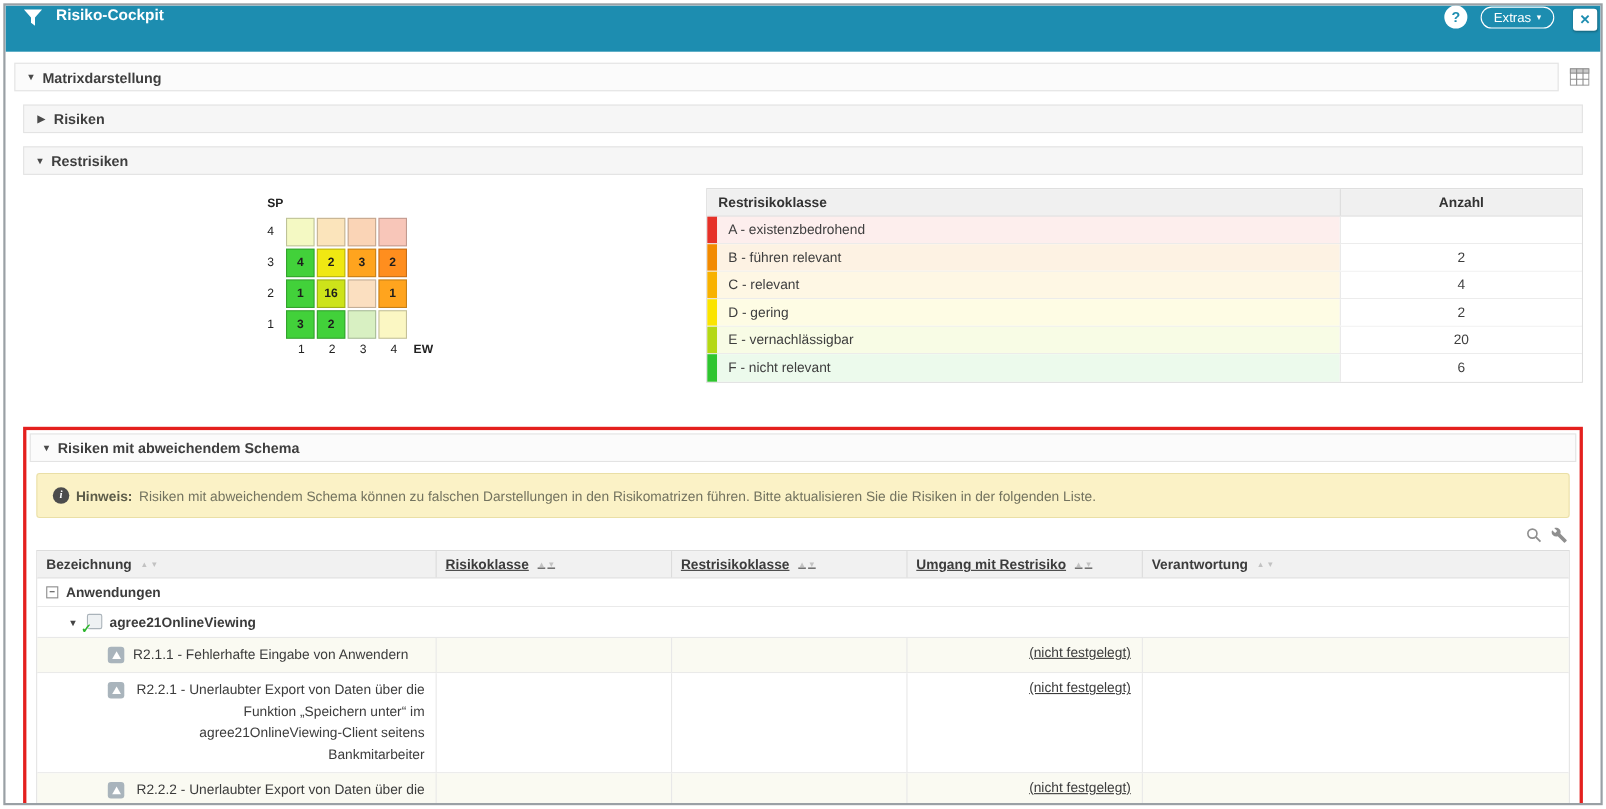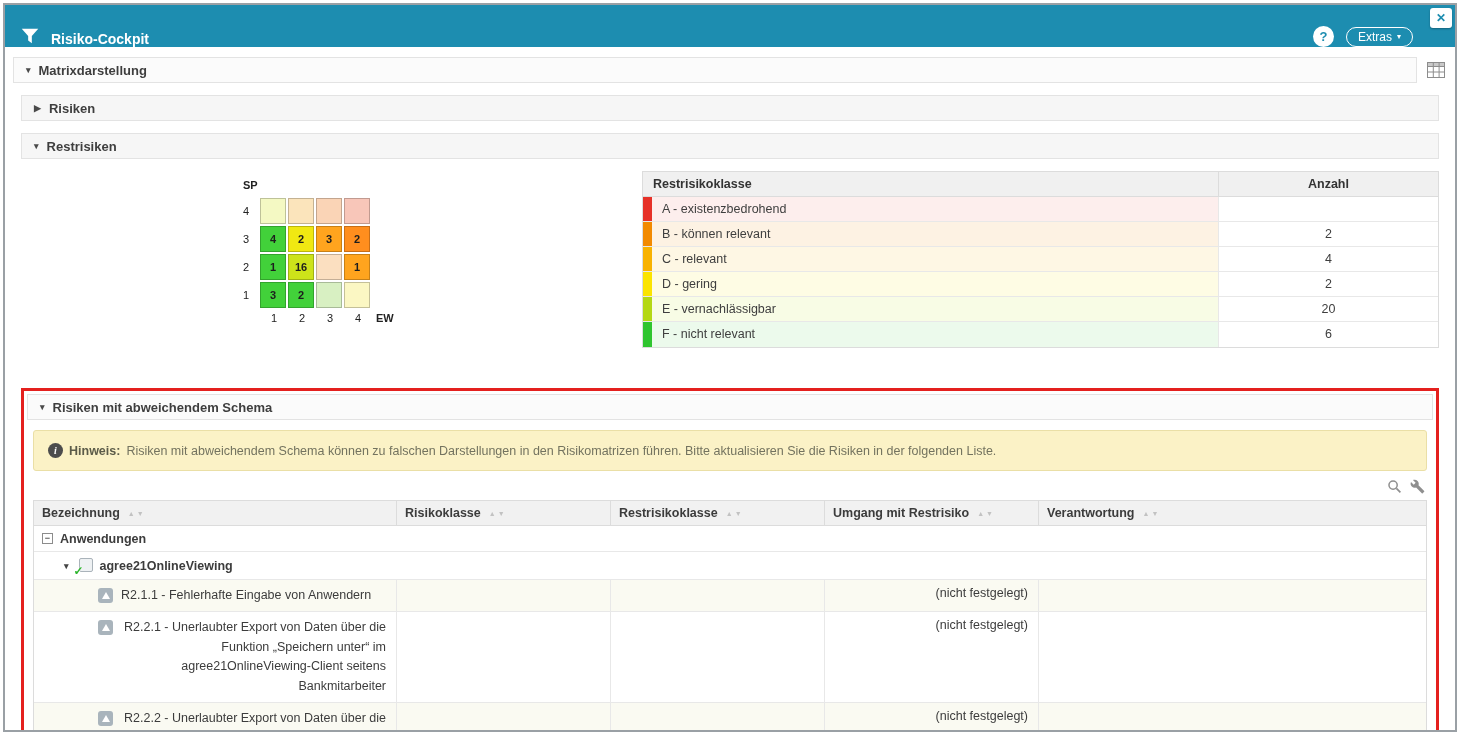--- a/index.html
+++ b/index.html
@@ -7,21 +7,21 @@
   body {
     width:1460px; height:735px; position:relative;
     font-family:"Liberation Sans", sans-serif; background:#fff;
   }
   .window {
     position:absolute; inset:3px; border:2px solid #9aa0a5;
     background:#fff; overflow:hidden;
   }
   
   .titlebar {
-    height:42px; background:#1d8db0; display:flex; align-items:flex-end;
+    height:42px; background:#1d8db0; display:flex; align-items:flex-start;
     padding:0 14px; position:relative;
   }
   .logo { margin-right:10px; display:flex; }
   .title { color:#fff; font-weight:700; font-size:14px; }
   .tb-right { margin-left:auto; display:flex; align-items:center; gap:12px; margin-right:28px; }
   .help-btn {
     width:21px; height:21px; border-radius:50%; background:#fff; color:#1d8db0;
     font-weight:700; font-size:13px; display:flex; align-items:center; justify-content:center; cursor:pointer;
   }
   .extras-btn {
@@ -88,21 +88,21 @@
     font-family:"Liberation Serif", serif;
   }
   .tools { display:flex; justify-content:flex-end; gap:8px; padding:8px 2px 6px 0; }
   .tool { cursor:pointer; display:flex; }
   .grid { border:1px solid #dcdcdc; font-size:12.5px; color:#3c3c3c; }
   .ghead { display:flex; background:#f1f1f1; border-bottom:1px solid #dcdcdc; height:25px; font-weight:700; }
   .gh { display:flex; align-items:center; padding-left:8px; cursor:pointer; }
   .gh .arr { margin-left:8px; display:inline-flex; gap:2px; }
   .arr span { font-size:7px; color:#c2c2c2; }
   .c1 { flex:1; }
-  .c2, .c3, .c4 { width:214px; }
+  .c2, .c3, .c4 { width:214px;text-decoration:underline; }
   .c5 { width:388px; }
   .ghead .c2, .ghead .c3, .ghead .c4, .ghead .c5 { border-left:1px solid #dcdcdc; }
   .grow { border-bottom:1px solid #e8e8e8; background:#fff; }
   .grow:last-child { border-bottom:none; }
   .grow-group { display:flex; align-items:center; height:25px; font-weight:700; padding-left:8px; gap:7px; cursor:pointer; }
   .minus-box {
     width:11px; height:11px; border:1px solid #8c8c8c; background:#fff; color:#555;
     font-size:9px; line-height:1; display:flex; align-items:center; justify-content:center;
   }
   .grow-sub { display:flex; align-items:center; height:27px; padding-left:30px; gap:7px; font-weight:700; cursor:pointer; }
@@ -220,21 +220,21 @@
             <span class="hl">Restrisikoklasse</span>
             <span class="hc">Anzahl</span>
           </div>
           <div class="rr-row">
             <span class="rr-bar" style="background-color: rgb(230, 49, 40);"></span>
             <span class="rr-lab" style="background-color: rgb(253, 238, 237);">A - existenzbedrohend</span>
             <span class="rr-cnt"></span>
           </div>
           <div class="rr-row">
             <span class="rr-bar" style="background-color: rgb(242, 138, 0);"></span>
-            <span class="rr-lab" style="background-color: rgb(253, 242, 227);">B - können relevant</span>
+            <span class="rr-lab" style="background-color: rgb(253, 242, 227);">B - führen relevant</span>
             <span class="rr-cnt">2</span>
           </div>
           <div class="rr-row">
             <span class="rr-bar" style="background-color: rgb(248, 178, 0);"></span>
             <span class="rr-lab" style="background-color: rgb(254, 247, 228);">C - relevant</span>
             <span class="rr-cnt">4</span>
           </div>
           <div class="rr-row">
             <span class="rr-bar" style="background-color: rgb(251, 228, 0);"></span>
             <span class="rr-lab" style="background-color: rgb(254, 252, 228);">D - gering</span>

